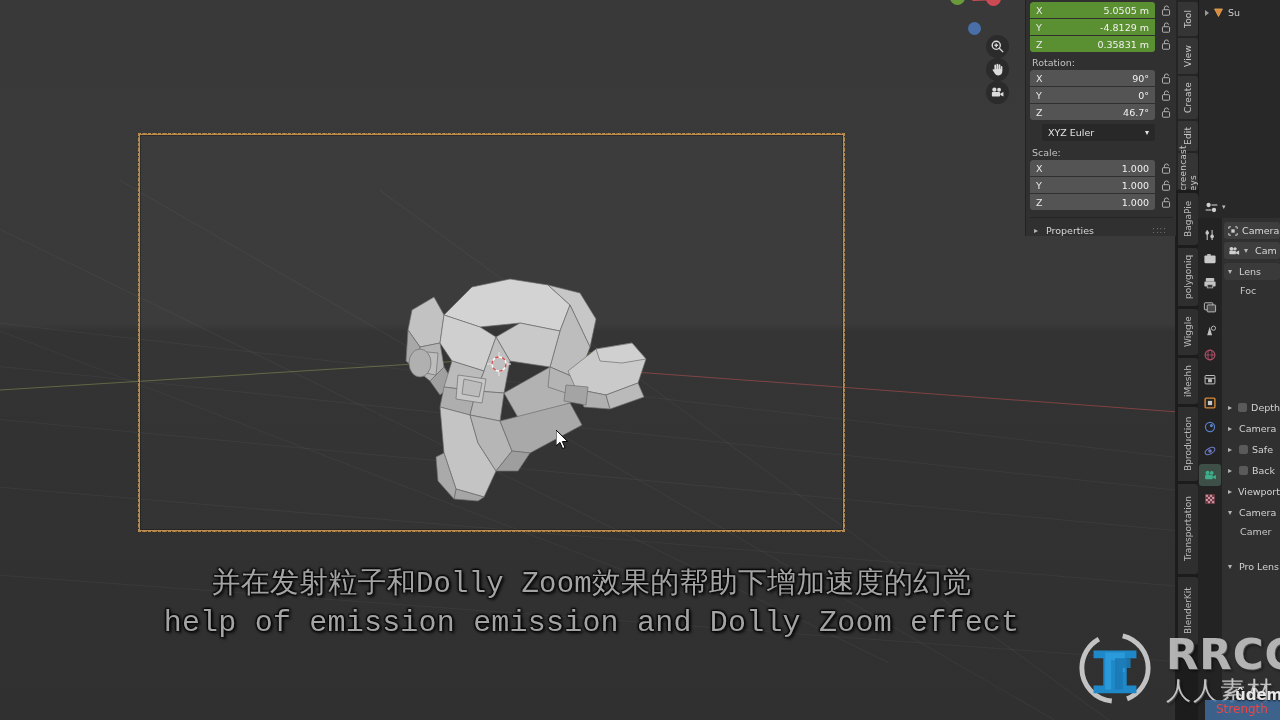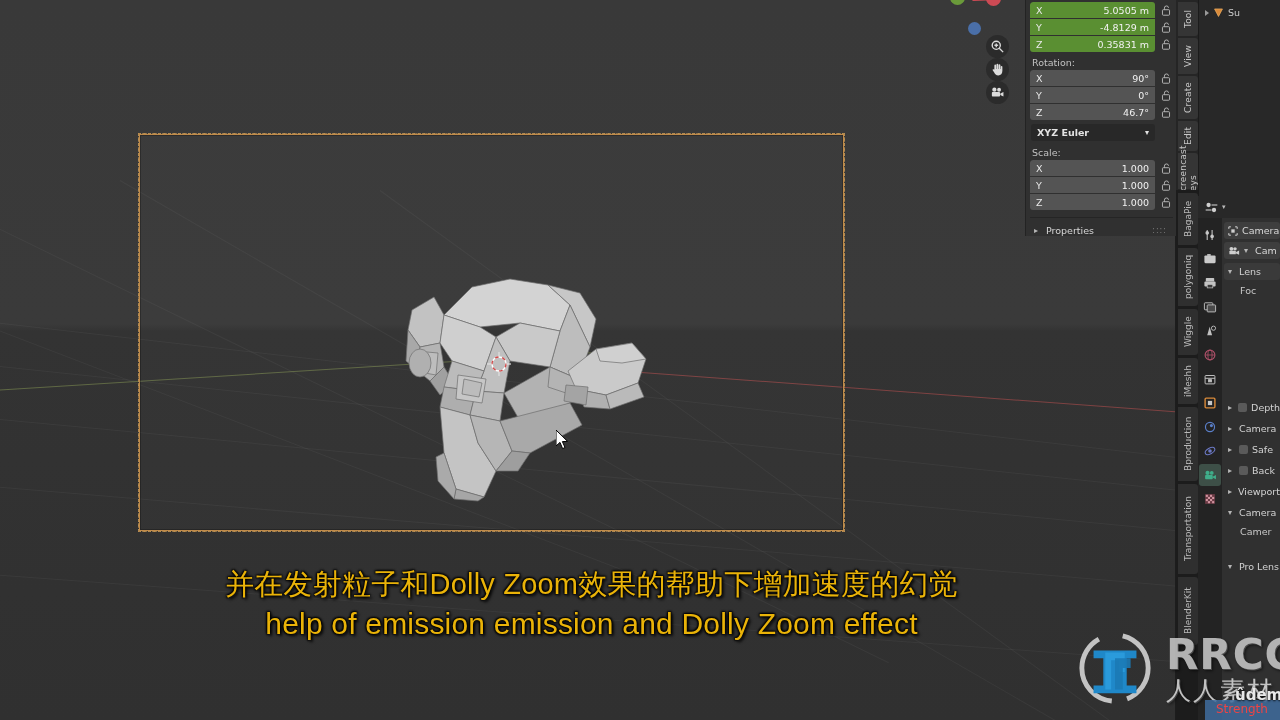--- a/index.html
+++ b/index.html
@@ -108,21 +108,21 @@
   .lockicon { width: 15px; margin-left: 3px; display:flex; align-items:center; justify-content:center; }
   .lockicon svg { width: 10px; height: 11px; }
   .grouplabel { font-size: 9.5px; color: #c2c2c2; padding: 3px 0 2px 2px; }
   .stacked { border-radius: 3px; overflow: hidden; }
   .stacked .finput { border-radius: 0; }
   .stacked .frow:first-child .finput { border-radius: 3px 3px 0 0; }
   .stacked .frow:last-child .finput { border-radius: 0 0 3px 3px; }
   .dropdown {
     height: 17px; background: #282828; border-radius: 3px;
     display: flex; align-items: center; justify-content: space-between;
-    padding: 0 6px; font-size: 9.5px; color: #e2e2e2; margin: 3px 18px 3px 1px; font-weight: bold;
+    padding: 0 6px; font-size: 9.5px; color: #e2e2e2; margin: 3px 18px 3px 12px;
   }
   .panel-sep { border-top: 1px solid #252525; margin: 6px 0 0 0; }
   .collapsed-header {
     display: flex; align-items: center; gap: 5px;
     height: 17px; font-size: 9.5px; color: #d6d6d6; padding-left: 4px;
     margin-top: 4px;
   }
   .grip { margin-left: auto; margin-right: 6px; color: #7b7b7b; font-size: 8px; letter-spacing: 1px; }
 
   
@@ -208,22 +208,22 @@
   .chev { color: #b6b6b6; font-size: 8px; width: 7px; display:inline-block; }
   .cbox { width: 9px; height: 9px; background: #5a5a5a; border-radius: 2px; flex: none; }
   .psub { font-size: 9.5px; color: #c7c7c7; padding-left: 16px; height: 17px; display:flex; align-items:center; }
 
   
   #subs {
     position: absolute; left: 0; top: 565px; width: 1175px;
     text-align: center; pointer-events: none;
   }
   .subline {
-    font-family: Liberation Sans, sans-serif;
-    color: #eab308; font-size: 30px; line-height: 39px;
+    font-family: Liberation Mono, monospace;
+    color: #a3a3a3; font-size: 30px; line-height: 39px;
     text-shadow: 2px 2px 3px rgba(0,0,0,0.95), -1px -1px 2px rgba(0,0,0,0.85),
                  1px -1px 2px rgba(0,0,0,0.85), -1px 1px 2px rgba(0,0,0,0.85);
     letter-spacing: .2px;
     margin-left: 8px;
   }
   .subline.cn { font-size: 29px; }
 
   
   #watermark {
     position: absolute; left: 1076px; top: 622px; width: 204px; height: 92px;

